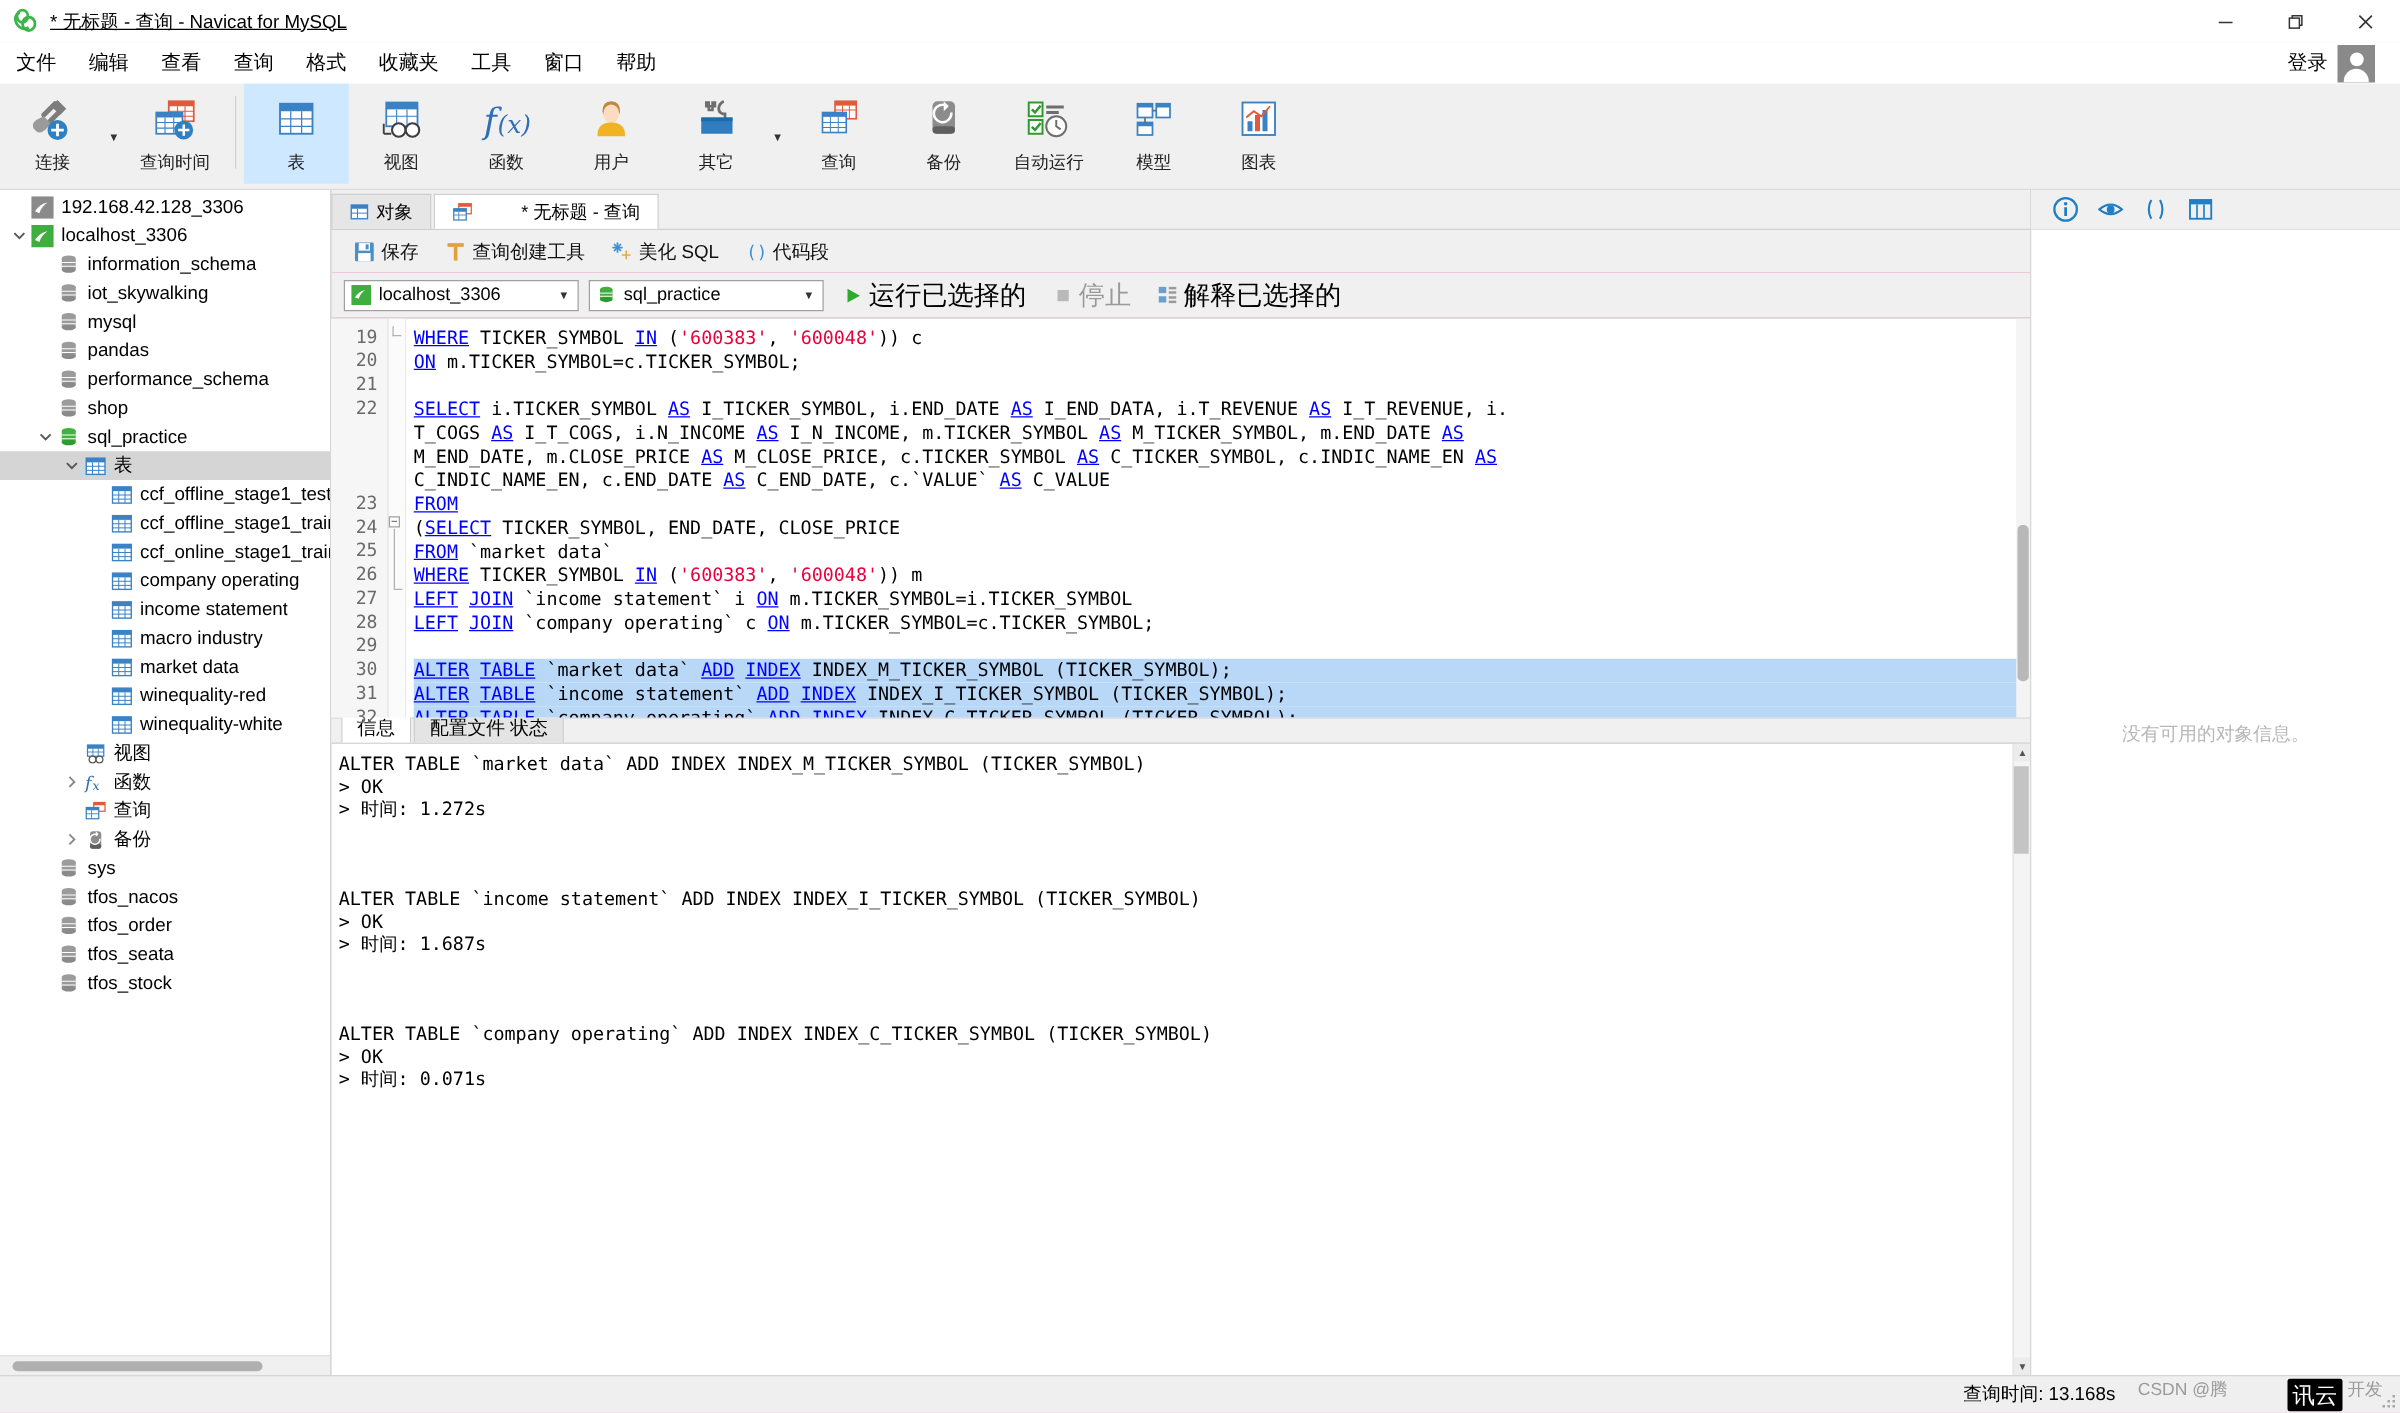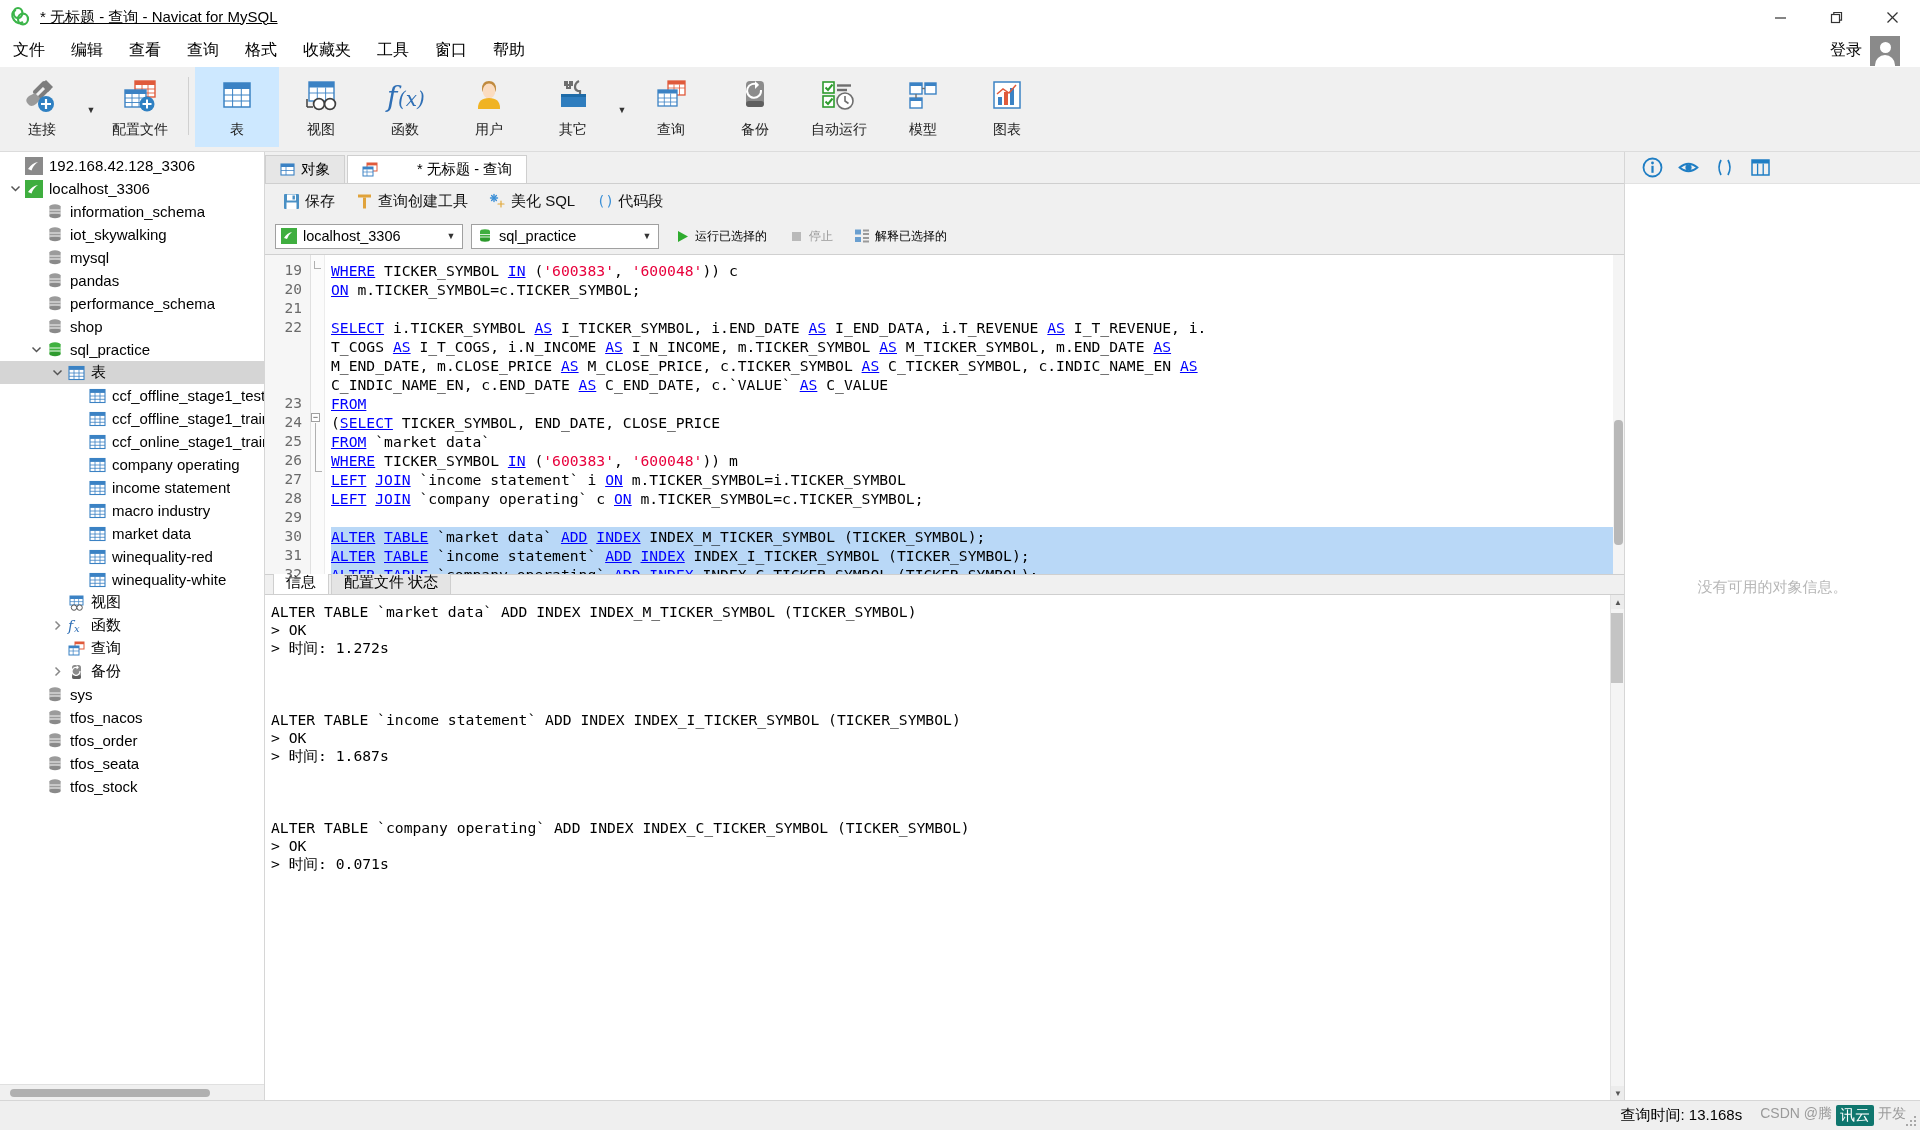--- a/index.html
+++ b/index.html
@@ -87,21 +87,21 @@
   .qicon { width:18px; height:18px; display:flex; align-items:center; justify-content:center; }
 
   
   .qrun { height: 36px; background:#f0f0f0; display:flex; align-items:center; gap:8px; padding-left:10px; flex:none; }
   .combo {
     height:25px; min-width:188px; background:#fff; border:1px solid #a0a0a0;
     display:flex; align-items:center; gap:5px; padding: 0 2px 0 4px; font-size:14.5px; color:#000;
   }
   .combo .cb-label { flex:1; white-space:nowrap; overflow:hidden; }
   .combo .cb-arrow { width:18px; display:flex; align-items:center; justify-content:center; font-size:9px; color:#333; }
-  .runbtn { display:flex; align-items:center; gap:4px; font-size:12px; padding: 2px 6px; white-space:nowrap; }
+  .runbtn { display:flex; align-items:center; gap:4px; font-size:21px; padding: 2px 6px; white-space:nowrap; }
   .runbtn.disabled { color:#9a9a9a; }
 
   
   .editor-wrap { flex: none; height: 320px; display:flex; position:relative; border-top:1px solid #d0d0d0; background:#fff; min-height:0; }
   .gutter { width: 46px; flex:none; background:#f6f6f6; border-right:1px solid #e0e0e0; padding-top:6px; }
   .fold-col { width: 14px; flex:none; background:#fbfbfb; border-right:1px solid #ececec; padding-top:6px; position:relative; }
   .code { flex:1; padding: 6px 0 0 6px; overflow:hidden; position:relative; }
   .ln {
     height: 19px; line-height:19px; font-family:"DejaVu Sans Mono", monospace;
     font-size: 14.5px; color:#6a6a6a; text-align:right; padding-right:8px;
@@ -136,21 +136,21 @@
   .rightpanel { width: 296px; flex:none; background:#ffffff; border-left:1px solid #d6d6d6; display:flex; flex-direction:column; }
   .rp-tools { height: 32px; display:flex; align-items:center; justify-content:flex-start; gap:14px; padding-left:16px; background:#f0f0f0; border-bottom:1px solid #e2e2e2; }
   .rp-icon { width:22px; height:22px; display:flex; align-items:center; justify-content:center; }
   .rp-empty { flex:1; display:flex; align-items:center; justify-content:center; font-size:15px; color:#b7b7b7; padding-bottom:110px; }
 
   
   .statusbar { height: 30px; background:#efefef; border-top:1px solid #d6d6d6; display:flex; align-items:center; flex:none; position:relative; }
   .sb-left { flex:1; }
   .sb-time { font-size:15px; color:#000; margin-right: 18px; }
   .sb-wm { font-size:14px; color:#9a9a9a; margin-right: 14px; display:flex; align-items:flex-start; gap:4px; }
-  .wm-badge { background:#0f766e; color:#fff; padding:1px 4px; font-size:15px; border-radius:2px; }
+  .wm-badge { background:#000000; color:#fff; padding:1px 4px; font-size:18px; border-radius:2px;margin-left:44px; }
 
   .grip { position:absolute; right:2px; bottom:2px; width:14px; height:14px; }
 </style>
 </head>
 <body>
 
 <div id="app">
 
   <div class="titlebar">
     <div class="tb-logo">
@@ -241,21 +241,21 @@
           <g stroke="#3b82c4" stroke-width="0.9">
             <line x1="5" y1="21" x2="26" y2="21"></line>
               <line x1="5" y1="25.5" x2="26" y2="25.5"></line>
             <line x1="12" y1="17" x2="12" y2="30"></line>
               <line x1="19" y1="17" x2="19" y2="30"></line>
           </g>
           <circle cx="27" cy="27" r="7.5" fill="#2f80c2"></circle>
           <path d="M27 22.5 v9 M22.5 27 h9" stroke="#fff" stroke-width="2"></path>
         </svg>
       </div>
-      <div class="tb-label">配置文件</div>
+      <div class="tb-label">查询时间</div>
     </div>
 
     <div class="tb-sep"></div>
 
     <div class="tb-btn active">
       <div class="tb-icon">
         <svg width="40" height="38" viewBox="0 0 40 38">
           <rect x="7" y="6" width="26" height="24" fill="#fff" stroke="#3b82c4" stroke-width="1.5"></rect>
           <rect x="7" y="6" width="26" height="6" fill="#3b82c4"></rect>
           <g stroke="#3b82c4" stroke-width="1">

